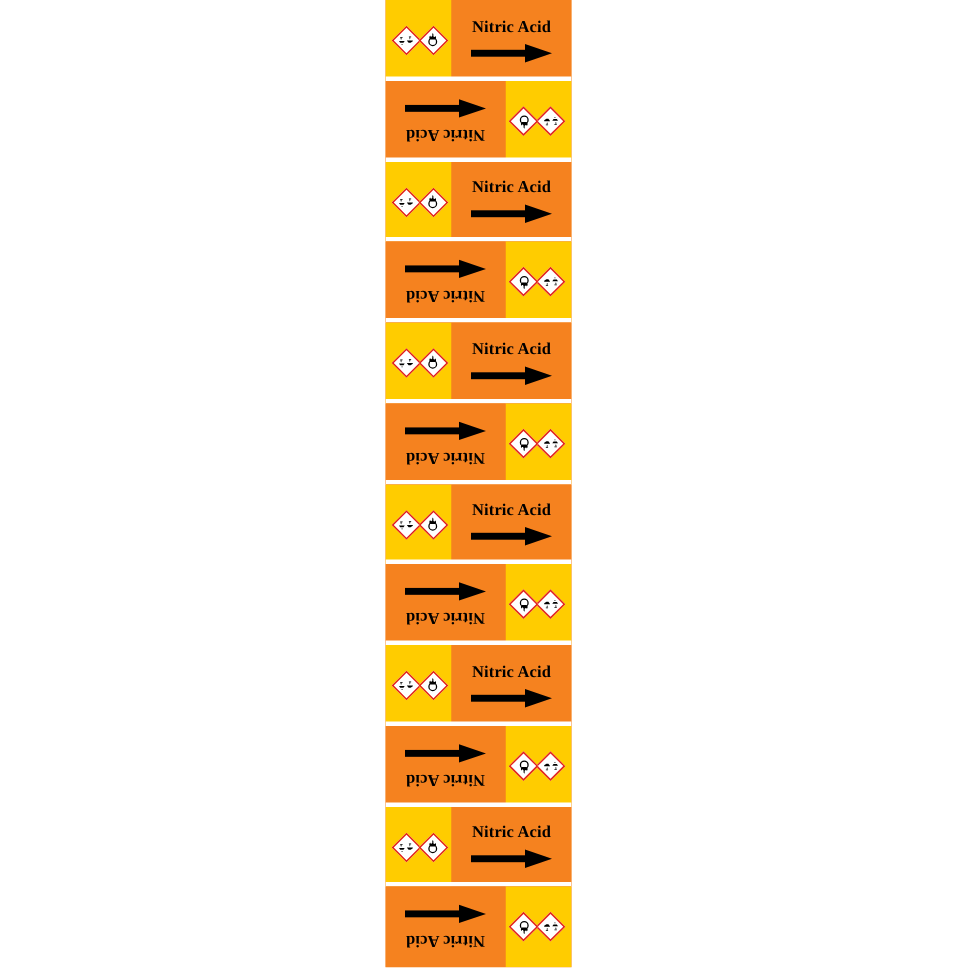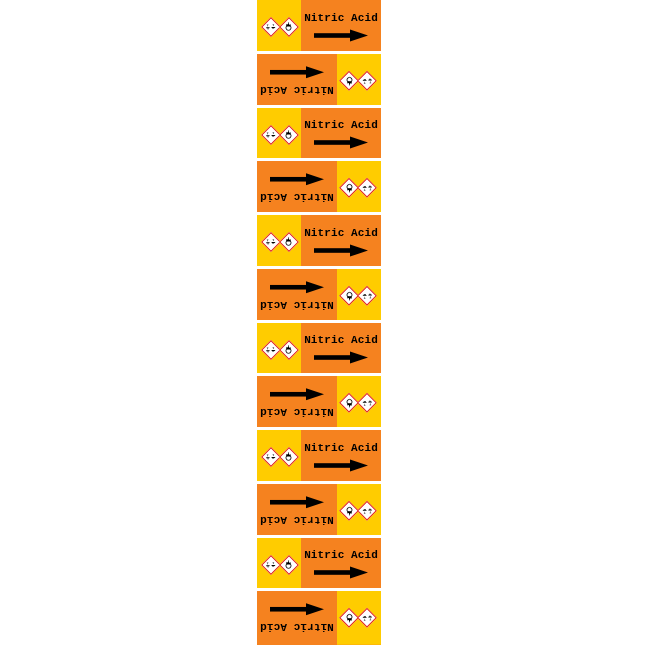--- a/index.html
+++ b/index.html
@@ -118,21 +118,21 @@
     display: flex;
     flex-direction: column;
     align-items: center;
     justify-content: center;
     padding-bottom: 1px;
     box-sizing: border-box;
   }
 
   .marker-title {
     color: #000000;
-    font-family: Liberation Mono, monospace;
+    font-family: Liberation Serif, serif;
     font-size: 11px;
     font-weight: bold;
     letter-spacing: 0.1px;
     line-height: 12px;
     white-space: nowrap;
     margin-bottom: 5px;
     margin-top: 1px;
     text-align: right;
   }
 

